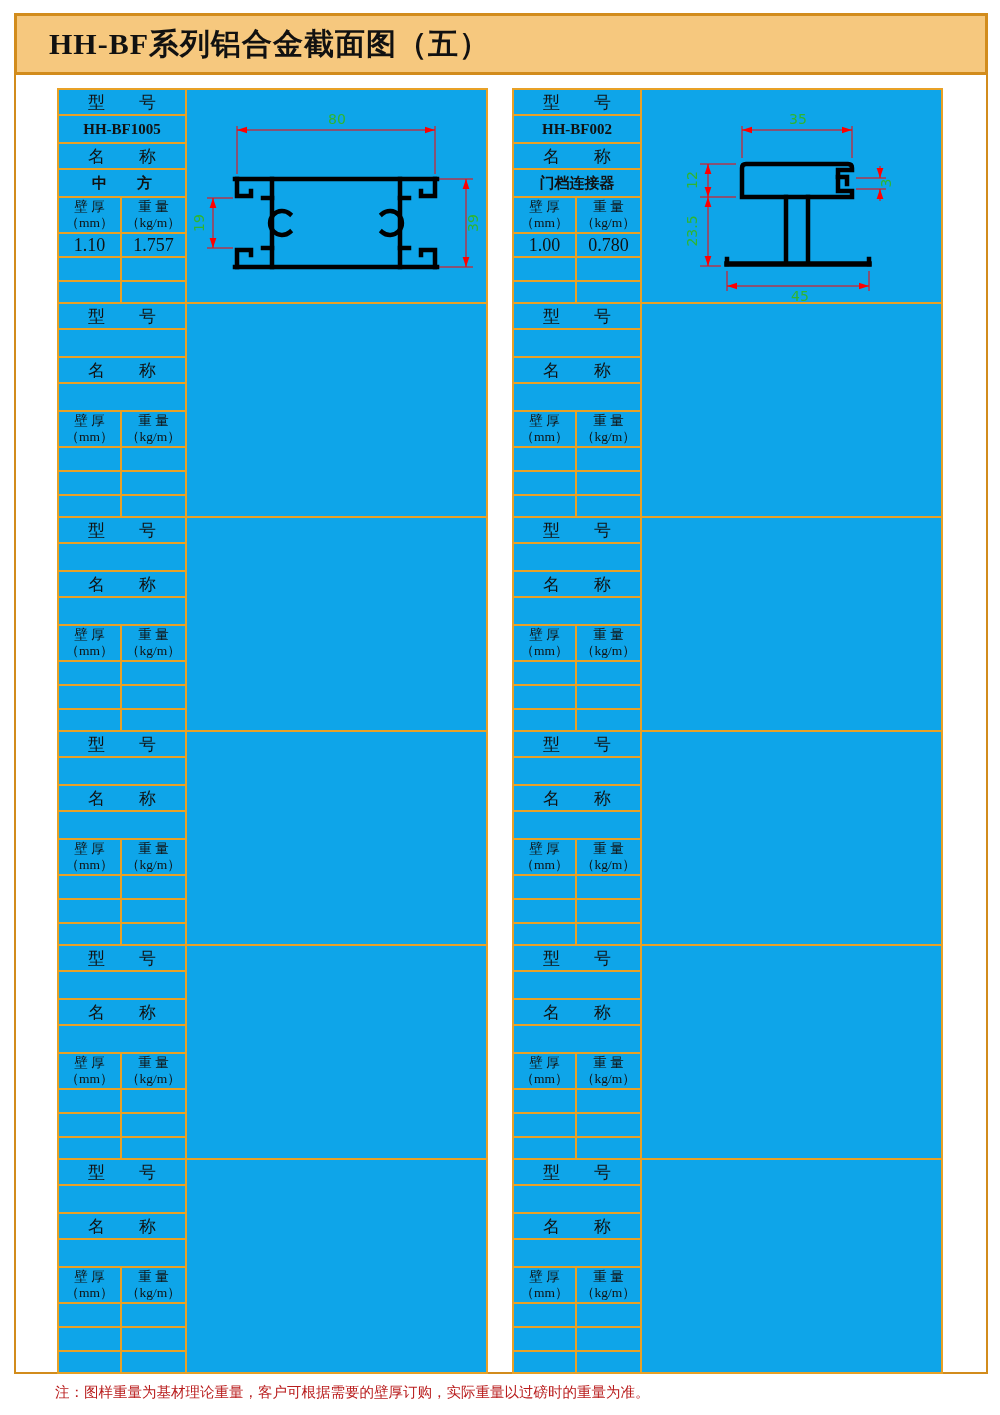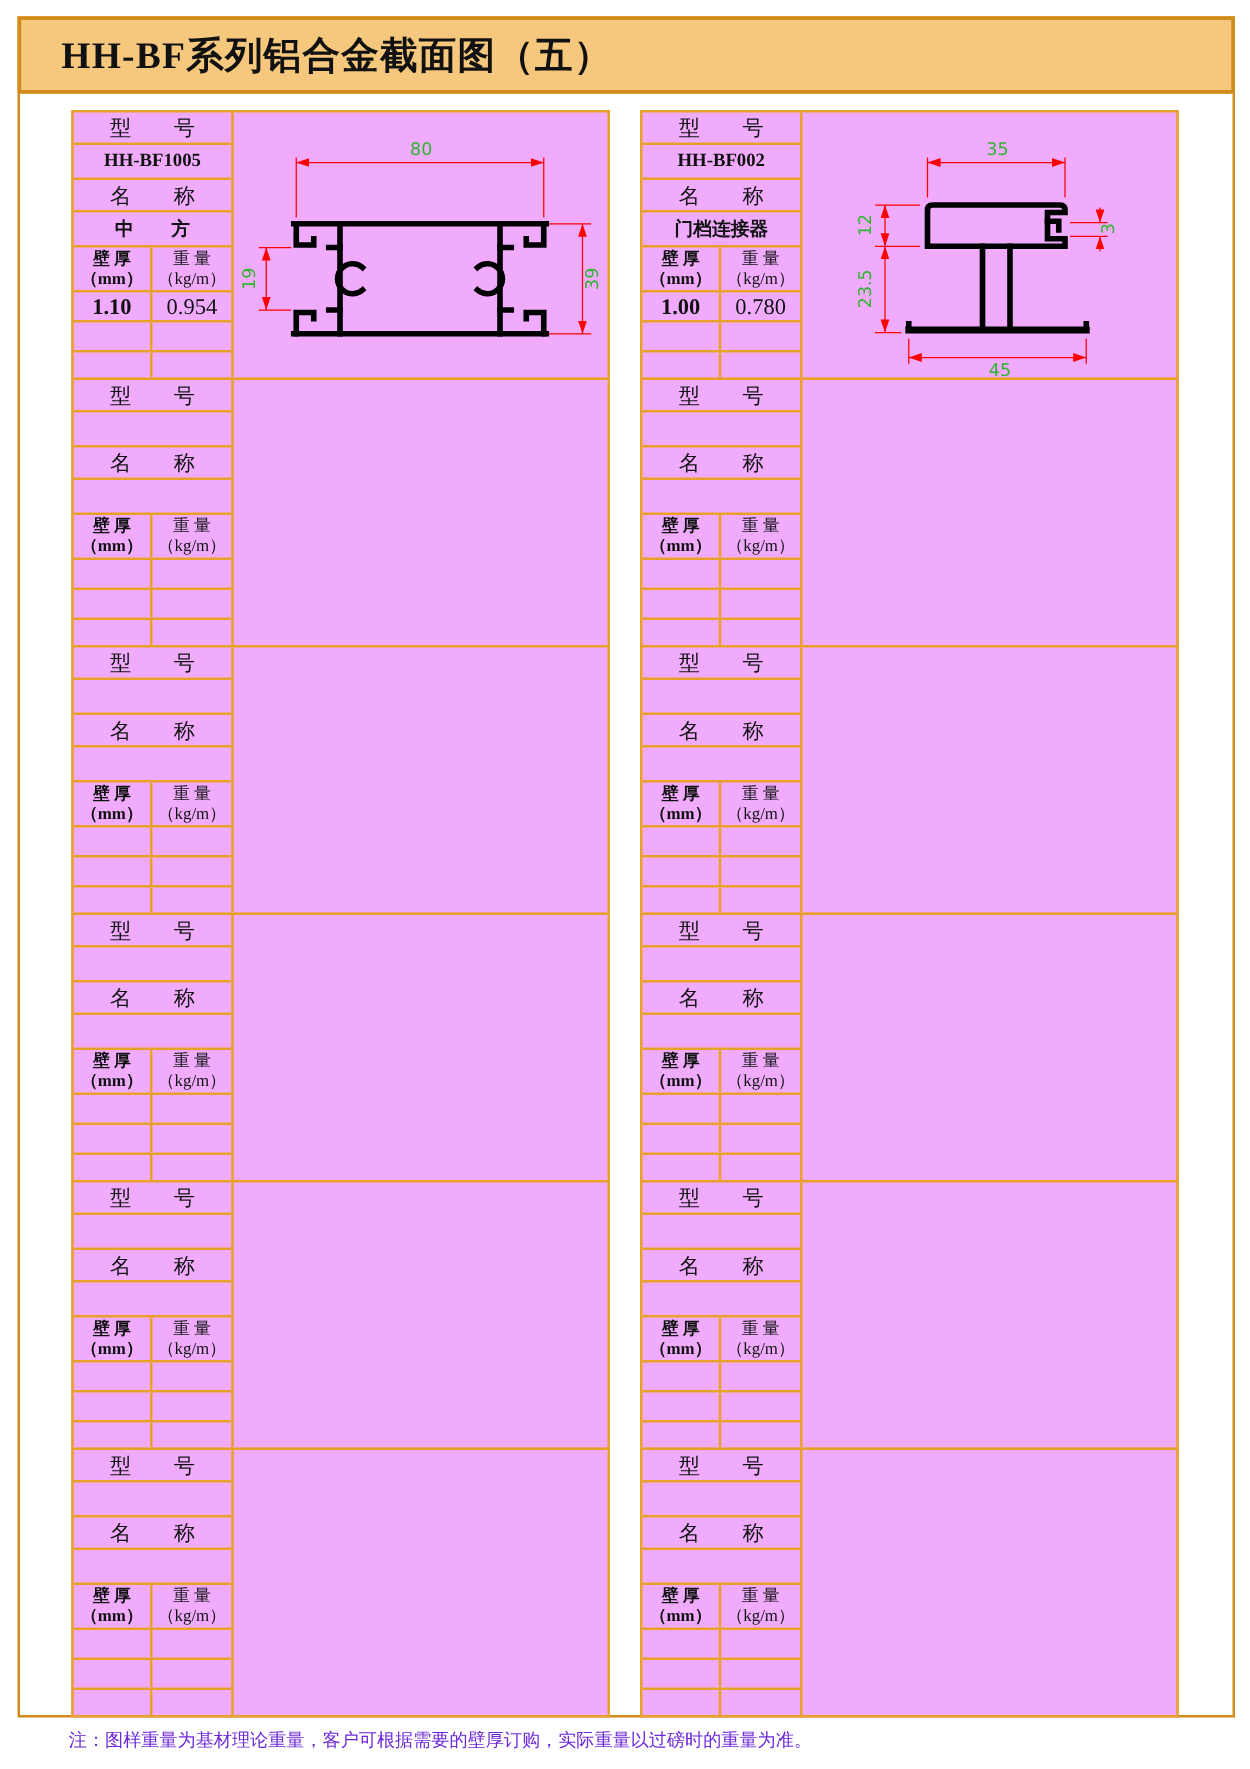--- a/index.html
+++ b/index.html
@@ -20,44 +20,44 @@
     box-sizing:border-box;border:2px solid var(--frame);
   }
   .header{
     position:absolute;left:14px;top:13px;width:974px;height:62px;
     box-sizing:border-box;background:var(--header-fill);
     border:3px solid var(--frame);display:flex;align-items:center;padding-left:18px;
   }
   .title{font-size:30px;font-weight:bold;padding-left:14px;letter-spacing:1px;white-space:nowrap;}
   .block{
     position:absolute;width:431px;height:216px;box-sizing:border-box;
-    border:2px solid var(--grid);display:flex;background:#f0abfc;
+    border:2px solid var(--grid);display:flex;background:#0ea5e9;
   }
   .btable{width:128px;flex:0 0 128px;box-sizing:border-box;border-right:2px solid var(--grid);
     display:flex;flex-direction:column;}
   .trow{box-sizing:border-box;border-bottom:2px solid var(--grid);
     display:flex;align-items:center;justify-content:center;overflow:hidden;white-space:nowrap;}
   .trow:last-child{border-bottom:none;}
   .r1{height:26px}.r2{height:28px}.r3{height:26px}.r4{height:28px}
   .r5{height:36px}.r6{height:24px}.r7{height:24px}.r8{flex:1 1 auto;}
   .label{font-size:17px;}
   .value{font-size:15px;font-weight:bold;}
   .split{padding:0;align-items:stretch;justify-content:flex-start;}
   .split .cell{width:50%;box-sizing:border-box;display:flex;flex-direction:column;
     align-items:center;justify-content:center;overflow:hidden;white-space:nowrap;}
-  .split .cell.first{border-right:2px solid var(--grid);font-weight:bold;}
+  .split .cell.first{border-right:2px solid var(--grid);}
   .hdr2 .cell{font-size:13.5px;line-height:1.18;}
   .num{font-size:18px;}
   .bdraw{flex:1 1 auto;position:relative;overflow:hidden;}
   .bdraw svg{position:absolute;left:0;top:0;width:100%;height:100%;display:block;}
   .ext,.dim{stroke:var(--dimension-line);stroke-width:1;fill:none;}
   .prof{stroke:var(--profile);stroke-width:4.5;fill:none;stroke-linecap:square;stroke-linejoin:miter;}
   .prof-thick{stroke:var(--profile);stroke-width:5.5;fill:none;stroke-linecap:square;}
   .dimtext{fill:var(--dimension-text);font-size:14px;font-family:"DejaVu Sans","Liberation Sans",sans-serif;}
-  .note{position:absolute;left:55px;top:1383px;font-size:14.5px;color:#6d28d9;white-space:nowrap;}
+  .note{position:absolute;left:55px;top:1383px;font-size:14.5px;color:#b91c1c;white-space:nowrap;}
 </style>
 </head>
 <body>
 
 <div class="frame"></div>
 
 <div class="header">
   <div class="title">HH-BF系列铝合金截面图（五）</div>
 </div>
 
@@ -84,21 +84,21 @@
         <div class="cell">
           <span>重 量</span>
           <span>（kg/m）</span>
         </div>
       </div>
       <div class="trow r6 split num">
         <div class="cell first">
           <span>1.10</span>
         </div>
         <div class="cell">
-          <span>0.954</span>
+          <span>1.757</span>
         </div>
       </div>
       <div class="trow r7 split">
         <div class="cell first"></div>
         <div class="cell"></div>
       </div>
       <div class="trow r8 split">
         <div class="cell first"></div>
         <div class="cell"></div>
       </div>

